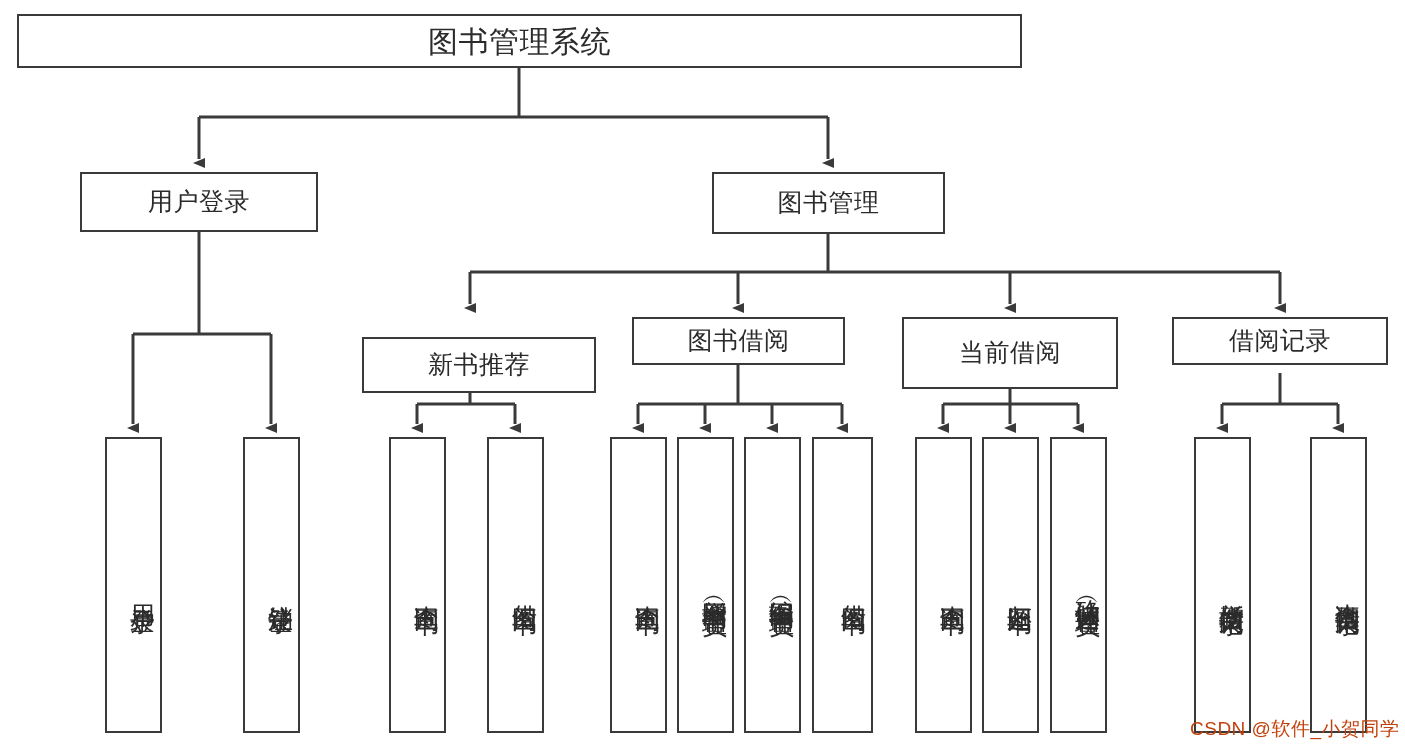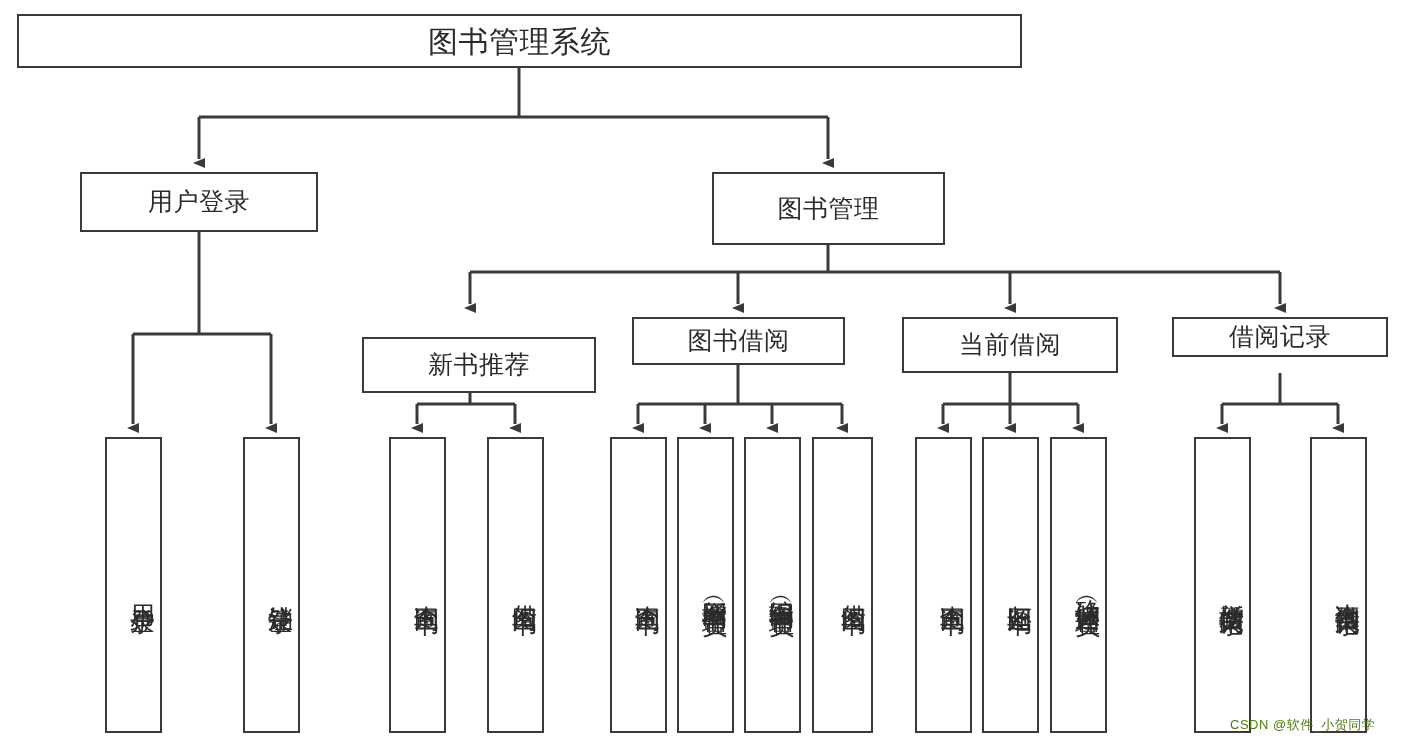--- a/index.html
+++ b/index.html
@@ -52,25 +52,24 @@
     align-items: flex-start;
     justify-content: center;
   }
   .node.vert .vlabel {
     writing-mode: vertical-rl;
     text-orientation: upright;
     white-space: nowrap;
   }
   .watermark {
     position: absolute;
-    font-size: 13px;
-    color: #4d7c0f;
+    font-size: 19px;
+    color: #c2410c;
     white-space: nowrap;
     letter-spacing: 0.5px;
-    margin-left: 40px;
   }
 </style>
 </head>
 <body>
 
 <div id="canvas">
 
   <svg id="edges" viewBox="0 0 1405 747">
     <defs>
       <marker id="arrow" markerWidth="10" markerHeight="12" refX="1" refY="6" orient="auto" markerUnits="userSpaceOnUse">
@@ -115,36 +114,36 @@
   </svg>
 
   <div class="node horiz root" id="node-root" style="left: 17px; top: 14px; width: 1005px; height: 54px;">
     <span>图书管理系统</span>
   </div>
 
   <div id="level2-layer">
       <div class="node horiz" style="left: 80px; top: 172px; width: 238px; height: 60px;">
         <span>用户登录</span>
       </div>
-      <div class="node horiz" style="left: 712px; top: 172px; width: 233px; height: 73px;">
+      <div class="node horiz" style="left: 712px; top: 172px; width: 233px; height: 62px;">
         <span>图书管理</span>
       </div>
     </div>
 
   <div id="level3-layer">
       <div class="node horiz" style="left: 362px; top: 317px; width: 234px; height: 56px; margin-top: 20px;">
         <span>新书推荐</span>
       </div>
       <div class="node horiz" style="left: 632px; top: 317px; width: 213px; height: 48px;">
         <span>图书借阅</span>
       </div>
-      <div class="node horiz" style="left: 902px; top: 317px; width: 216px; height: 56px;">
+      <div class="node horiz" style="left: 902px; top: 317px; width: 216px; height: 72px;">
         <span>当前借阅</span>
       </div>
-      <div class="node horiz" style="left: 1172px; top: 317px; width: 216px; height: 40px;">
+      <div class="node horiz" style="left: 1172px; top: 317px; width: 216px; height: 48px;">
         <span>借阅记录</span>
       </div>
     </div>
 
   <div id="leaf-layer">
       <div class="node vert" style="left: 105px; top: 437px; width: 57px; height: 296px;">
         <span class="vlabel">用户登录</span>
       </div>
       <div class="node vert" style="left: 243px; top: 437px; width: 57px; height: 296px;">
         <span class="vlabel">注销登录</span>

